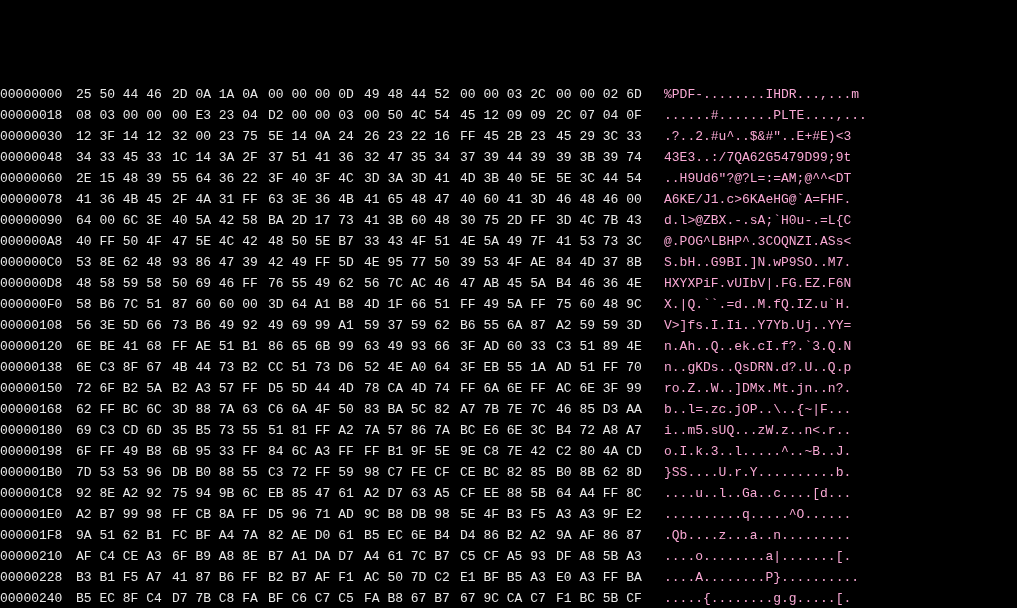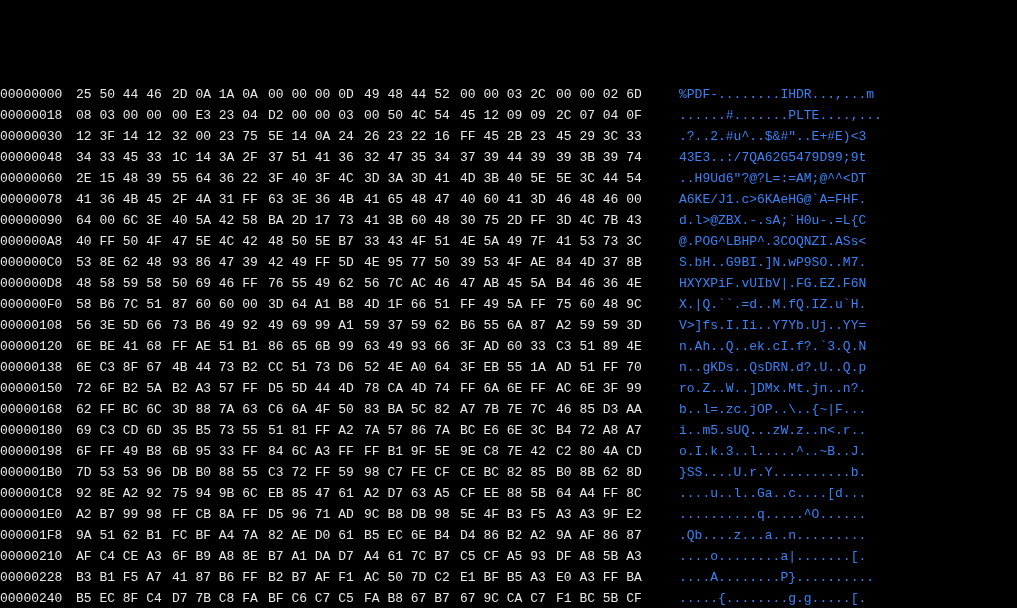--- a/index.html
+++ b/index.html
@@ -10,21 +10,21 @@
       font-size:13px;
       line-height:21px;
       white-space:pre;
       overflow:hidden;
       width:1017px;
       height:608px;
     }
     .row {display:flex;}
     .offset {width:76px;color:#e8e8e8}
     .hex {color:#e8e8e8}
-    .ascii {color:#3b82f6;margin-left:27px}
+    .ascii {color:#f9a8d4;margin-left:12px}
     .hgrp {display:inline-block;width:96px}
   </style>
 </head>
 <body>
 
 
 
 <div id="dump"><div class="row"><span class="offset">00000000</span><span class="hex hgrp">25 50 44 46</span><span class="hex hgrp">2D 0A 1A 0A</span><span class="hex hgrp">00 00 00 0D</span><span class="hex hgrp">49 48 44 52</span><span class="hex hgrp">00 00 03 2C</span><span class="hex hgrp">00 00 02 6D</span><span class="ascii">%PDF-........IHDR...,...m</span></div><div class="row"><span class="offset">00000018</span><span class="hex hgrp">08 03 00 00</span><span class="hex hgrp">00 E3 23 04</span><span class="hex hgrp">D2 00 00 03</span><span class="hex hgrp">00 50 4C 54</span><span class="hex hgrp">45 12 09 09</span><span class="hex hgrp">2C 07 04 0F</span><span class="ascii">......#.......PLTE....,...</span></div><div class="row"><span class="offset">00000030</span><span class="hex hgrp">12 3F 14 12</span><span class="hex hgrp">32 00 23 75</span><span class="hex hgrp">5E 14 0A 24</span><span class="hex hgrp">26 23 22 16</span><span class="hex hgrp">FF 45 2B 23</span><span class="hex hgrp">45 29 3C 33</span><span class="ascii">.?..2.#u^..$&amp;#"..E+#E)&lt;3</span></div><div class="row"><span class="offset">00000048</span><span class="hex hgrp">34 33 45 33</span><span class="hex hgrp">1C 14 3A 2F</span><span class="hex hgrp">37 51 41 36</span><span class="hex hgrp">32 47 35 34</span><span class="hex hgrp">37 39 44 39</span><span class="hex hgrp">39 3B 39 74</span><span class="ascii">43E3..:/7QA62G5479D99;9t</span></div><div class="row"><span class="offset">00000060</span><span class="hex hgrp">2E 15 48 39</span><span class="hex hgrp">55 64 36 22</span><span class="hex hgrp">3F 40 3F 4C</span><span class="hex hgrp">3D 3A 3D 41</span><span class="hex hgrp">4D 3B 40 5E</span><span class="hex hgrp">5E 3C 44 54</span><span class="ascii">..H9Ud6"?@?L=:=AM;@^^&lt;DT</span></div><div class="row"><span class="offset">00000078</span><span class="hex hgrp">41 36 4B 45</span><span class="hex hgrp">2F 4A 31 FF</span><span class="hex hgrp">63 3E 36 4B</span><span class="hex hgrp">41 65 48 47</span><span class="hex hgrp">40 60 41 3D</span><span class="hex hgrp">46 48 46 00</span><span class="ascii">A6KE/J1.c&gt;6KAeHG@`A=FHF.</span></div><div class="row"><span class="offset">00000090</span><span class="hex hgrp">64 00 6C 3E</span><span class="hex hgrp">40 5A 42 58</span><span class="hex hgrp">BA 2D 17 73</span><span class="hex hgrp">41 3B 60 48</span><span class="hex hgrp">30 75 2D FF</span><span class="hex hgrp">3D 4C 7B 43</span><span class="ascii">d.l&gt;@ZBX.-.sA;`H0u-.=L{C</span></div><div class="row"><span class="offset">000000A8</span><span class="hex hgrp">40 FF 50 4F</span><span class="hex hgrp">47 5E 4C 42</span><span class="hex hgrp">48 50 5E B7</span><span class="hex hgrp">33 43 4F 51</span><span class="hex hgrp">4E 5A 49 7F</span><span class="hex hgrp">41 53 73 3C</span><span class="ascii">@.POG^LBHP^.3COQNZI.ASs&lt;</span></div><div class="row"><span class="offset">000000C0</span><span class="hex hgrp">53 8E 62 48</span><span class="hex hgrp">93 86 47 39</span><span class="hex hgrp">42 49 FF 5D</span><span class="hex hgrp">4E 95 77 50</span><span class="hex hgrp">39 53 4F AE</span><span class="hex hgrp">84 4D 37 8B</span><span class="ascii">S.bH..G9BI.]N.wP9SO..M7.</span></div><div class="row"><span class="offset">000000D8</span><span class="hex hgrp">48 58 59 58</span><span class="hex hgrp">50 69 46 FF</span><span class="hex hgrp">76 55 49 62</span><span class="hex hgrp">56 7C AC 46</span><span class="hex hgrp">47 AB 45 5A</span><span class="hex hgrp">B4 46 36 4E</span><span class="ascii">HXYXPiF.vUIbV|.FG.EZ.F6N</span></div><div class="row"><span class="offset">000000F0</span><span class="hex hgrp">58 B6 7C 51</span><span class="hex hgrp">87 60 60 00</span><span class="hex hgrp">3D 64 A1 B8</span><span class="hex hgrp">4D 1F 66 51</span><span class="hex hgrp">FF 49 5A FF</span><span class="hex hgrp">75 60 48 9C</span><span class="ascii">X.|Q.``.=d..M.fQ.IZ.u`H.</span></div><div class="row"><span class="offset">00000108</span><span class="hex hgrp">56 3E 5D 66</span><span class="hex hgrp">73 B6 49 92</span><span class="hex hgrp">49 69 99 A1</span><span class="hex hgrp">59 37 59 62</span><span class="hex hgrp">B6 55 6A 87</span><span class="hex hgrp">A2 59 59 3D</span><span class="ascii">V&gt;]fs.I.Ii..Y7Yb.Uj..YY=</span></div><div class="row"><span class="offset">00000120</span><span class="hex hgrp">6E BE 41 68</span><span class="hex hgrp">FF AE 51 B1</span><span class="hex hgrp">86 65 6B 99</span><span class="hex hgrp">63 49 93 66</span><span class="hex hgrp">3F AD 60 33</span><span class="hex hgrp">C3 51 89 4E</span><span class="ascii">n.Ah..Q..ek.cI.f?.`3.Q.N</span></div><div class="row"><span class="offset">00000138</span><span class="hex hgrp">6E C3 8F 67</span><span class="hex hgrp">4B 44 73 B2</span><span class="hex hgrp">CC 51 73 D6</span><span class="hex hgrp">52 4E A0 64</span><span class="hex hgrp">3F EB 55 1A</span><span class="hex hgrp">AD 51 FF 70</span><span class="ascii">n..gKDs..QsDRN.d?.U..Q.p</span></div><div class="row"><span class="offset">00000150</span><span class="hex hgrp">72 6F B2 5A</span><span class="hex hgrp">B2 A3 57 FF</span><span class="hex hgrp">D5 5D 44 4D</span><span class="hex hgrp">78 CA 4D 74</span><span class="hex hgrp">FF 6A 6E FF</span><span class="hex hgrp">AC 6E 3F 99</span><span class="ascii">ro.Z..W..]DMx.Mt.jn..n?.</span></div><div class="row"><span class="offset">00000168</span><span class="hex hgrp">62 FF BC 6C</span><span class="hex hgrp">3D 88 7A 63</span><span class="hex hgrp">C6 6A 4F 50</span><span class="hex hgrp">83 BA 5C 82</span><span class="hex hgrp">A7 7B 7E 7C</span><span class="hex hgrp">46 85 D3 AA</span><span class="ascii">b..l=.zc.jOP..\..{~|F...</span></div><div class="row"><span class="offset">00000180</span><span class="hex hgrp">69 C3 CD 6D</span><span class="hex hgrp">35 B5 73 55</span><span class="hex hgrp">51 81 FF A2</span><span class="hex hgrp">7A 57 86 7A</span><span class="hex hgrp">BC E6 6E 3C</span><span class="hex hgrp">B4 72 A8 A7</span><span class="ascii">i..m5.sUQ...zW.z..n&lt;.r..</span></div><div class="row"><span class="offset">00000198</span><span class="hex hgrp">6F FF 49 B8</span><span class="hex hgrp">6B 95 33 FF</span><span class="hex hgrp">84 6C A3 FF</span><span class="hex hgrp">FF B1 9F 5E</span><span class="hex hgrp">9E C8 7E 42</span><span class="hex hgrp">C2 80 4A CD</span><span class="ascii">o.I.k.3..l.....^..~B..J.</span></div><div class="row"><span class="offset">000001B0</span><span class="hex hgrp">7D 53 53 96</span><span class="hex hgrp">DB B0 88 55</span><span class="hex hgrp">C3 72 FF 59</span><span class="hex hgrp">98 C7 FE CF</span><span class="hex hgrp">CE BC 82 85</span><span class="hex hgrp">B0 8B 62 8D</span><span class="ascii">}SS....U.r.Y..........b.</span></div><div class="row"><span class="offset">000001C8</span><span class="hex hgrp">92 8E A2 92</span><span class="hex hgrp">75 94 9B 6C</span><span class="hex hgrp">EB 85 47 61</span><span class="hex hgrp">A2 D7 63 A5</span><span class="hex hgrp">CF EE 88 5B</span><span class="hex hgrp">64 A4 FF 8C</span><span class="ascii">....u..l..Ga..c....[d...</span></div><div class="row"><span class="offset">000001E0</span><span class="hex hgrp">A2 B7 99 98</span><span class="hex hgrp">FF CB 8A FF</span><span class="hex hgrp">D5 96 71 AD</span><span class="hex hgrp">9C B8 DB 98</span><span class="hex hgrp">5E 4F B3 F5</span><span class="hex hgrp">A3 A3 9F E2</span><span class="ascii">..........q.....^O......</span></div><div class="row"><span class="offset">000001F8</span><span class="hex hgrp">9A 51 62 B1</span><span class="hex hgrp">FC BF A4 7A</span><span class="hex hgrp">82 AE D0 61</span><span class="hex hgrp">B5 EC 6E B4</span><span class="hex hgrp">D4 86 B2 A2</span><span class="hex hgrp">9A AF 86 87</span><span class="ascii">.Qb....z...a..n.........</span></div><div class="row"><span class="offset">00000210</span><span class="hex hgrp">AF C4 CE A3</span><span class="hex hgrp">6F B9 A8 8E</span><span class="hex hgrp">B7 A1 DA D7</span><span class="hex hgrp">A4 61 7C B7</span><span class="hex hgrp">C5 CF A5 93</span><span class="hex hgrp">DF A8 5B A3</span><span class="ascii">....o........a|.......[.</span></div><div class="row"><span class="offset">00000228</span><span class="hex hgrp">B3 B1 F5 A7</span><span class="hex hgrp">41 87 B6 FF</span><span class="hex hgrp">B2 B7 AF F1</span><span class="hex hgrp">AC 50 7D C2</span><span class="hex hgrp">E1 BF B5 A3</span><span class="hex hgrp">E0 A3 FF BA</span><span class="ascii">....A........P}..........</span></div><div class="row"><span class="offset">00000240</span><span class="hex hgrp">B5 EC 8F C4</span><span class="hex hgrp">D7 7B C8 FA</span><span class="hex hgrp">BF C6 C7 C5</span><span class="hex hgrp">FA B8 67 B7</span><span class="hex hgrp">67 9C CA C7</span><span class="hex hgrp">F1 BC 5B CF</span><span class="ascii">.....{........g.g.....[.</span></div></div>
 
 

